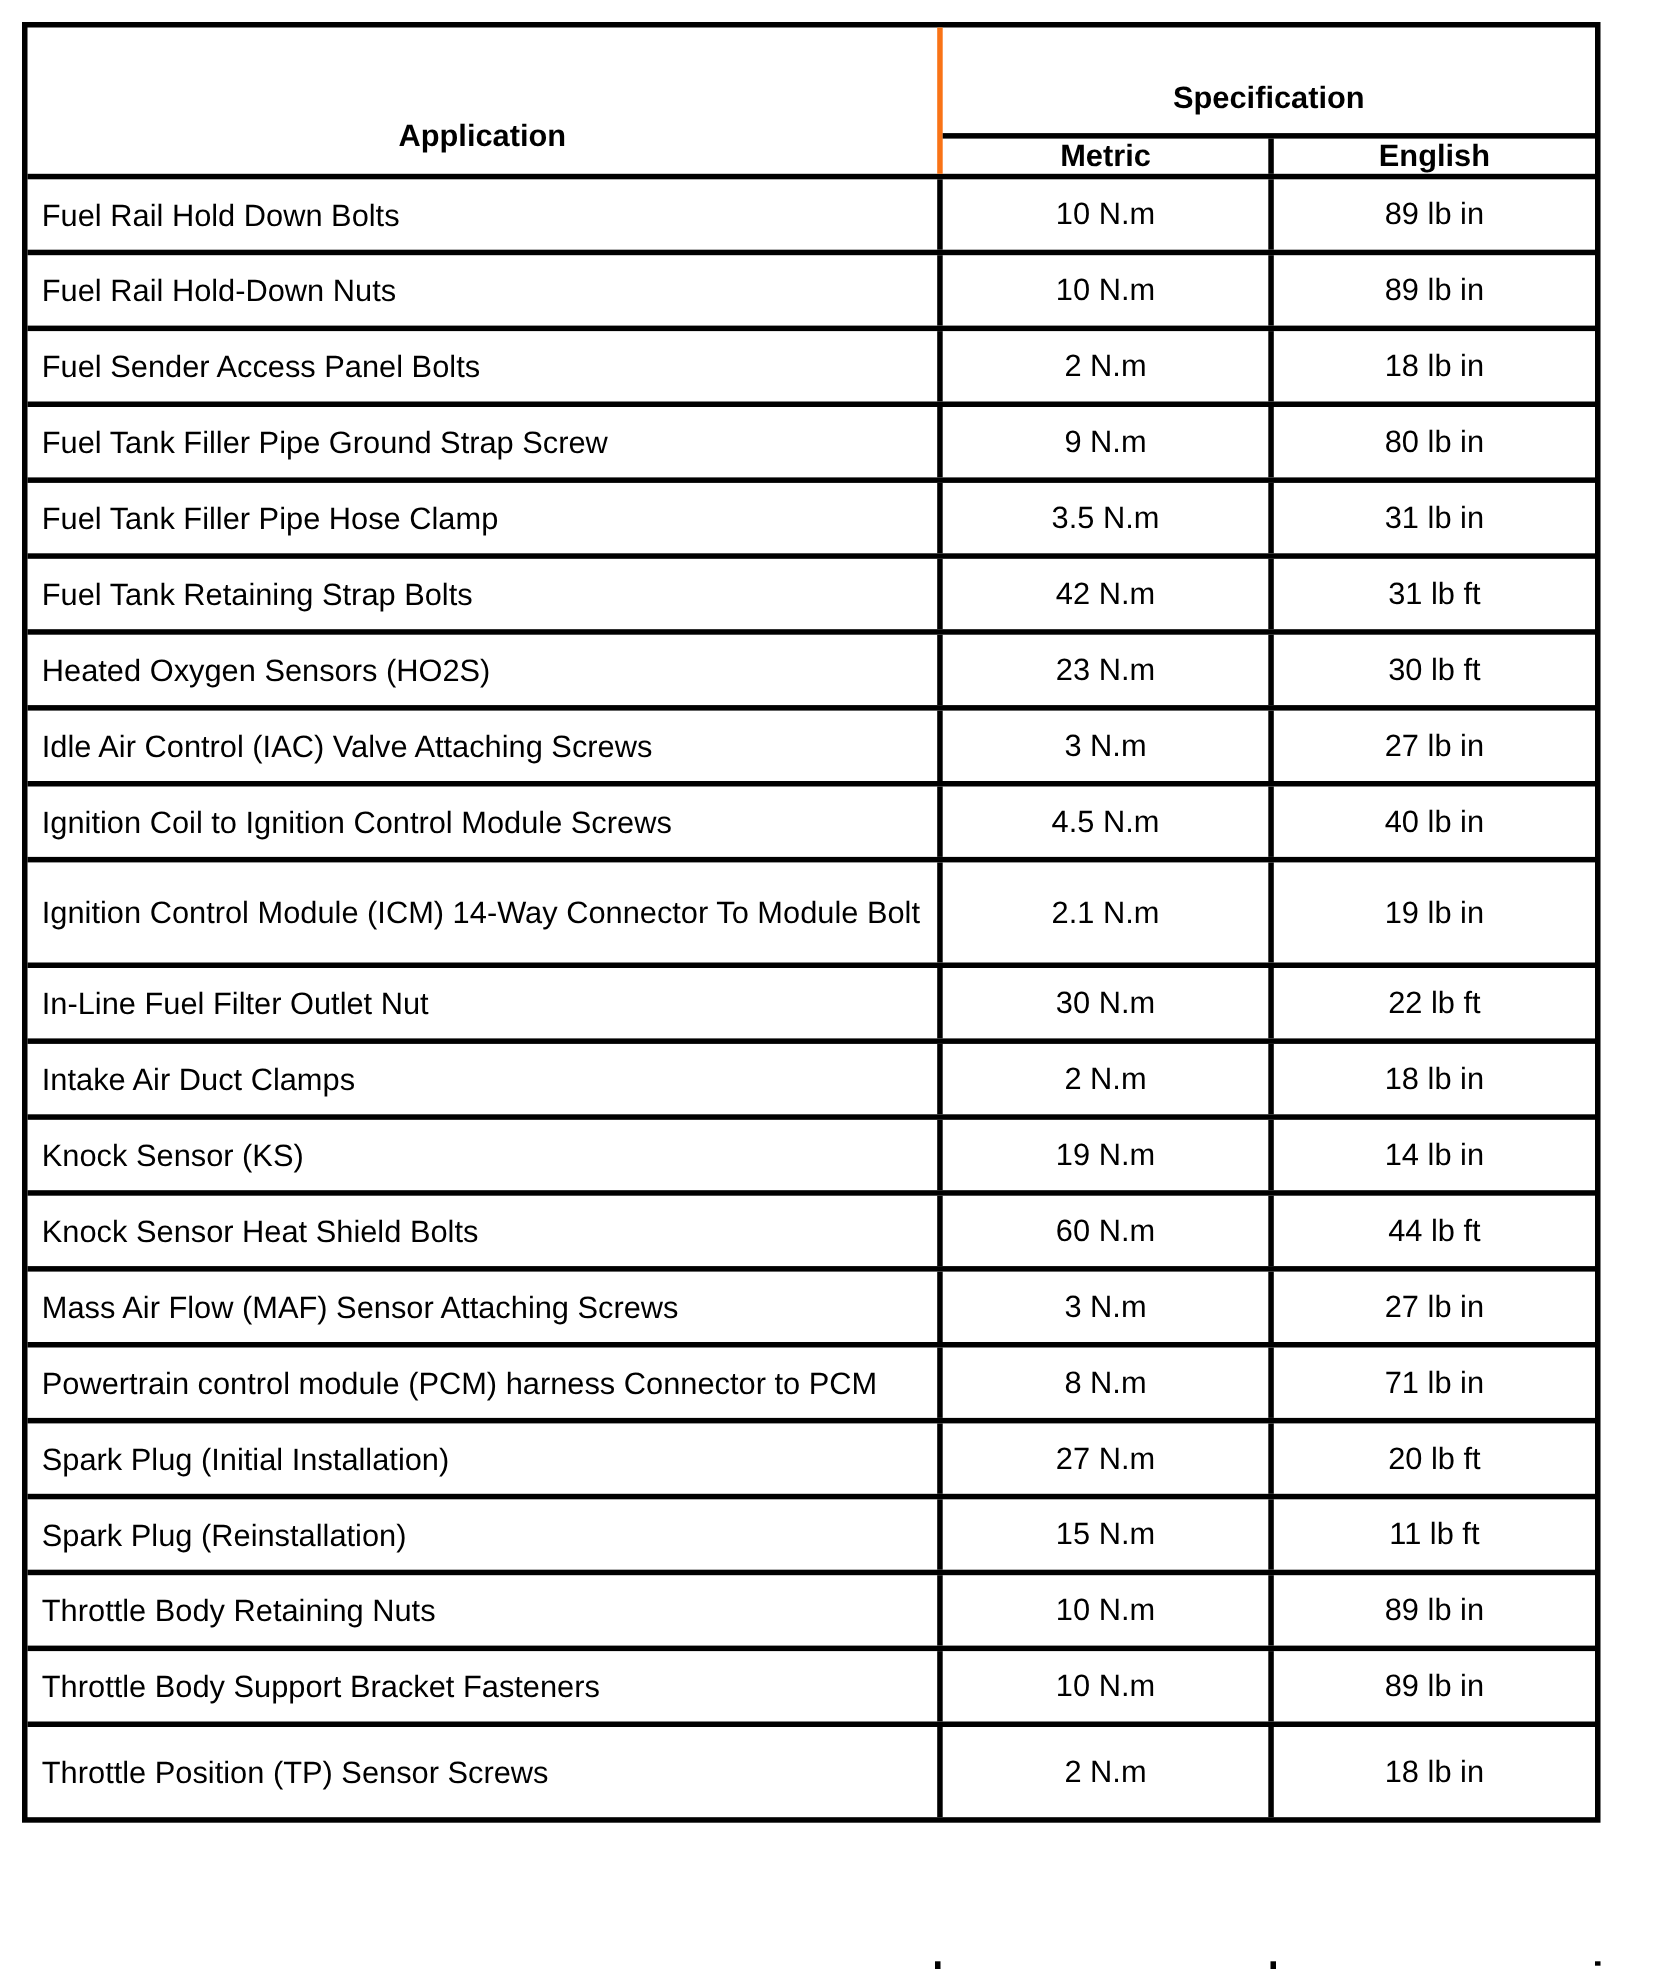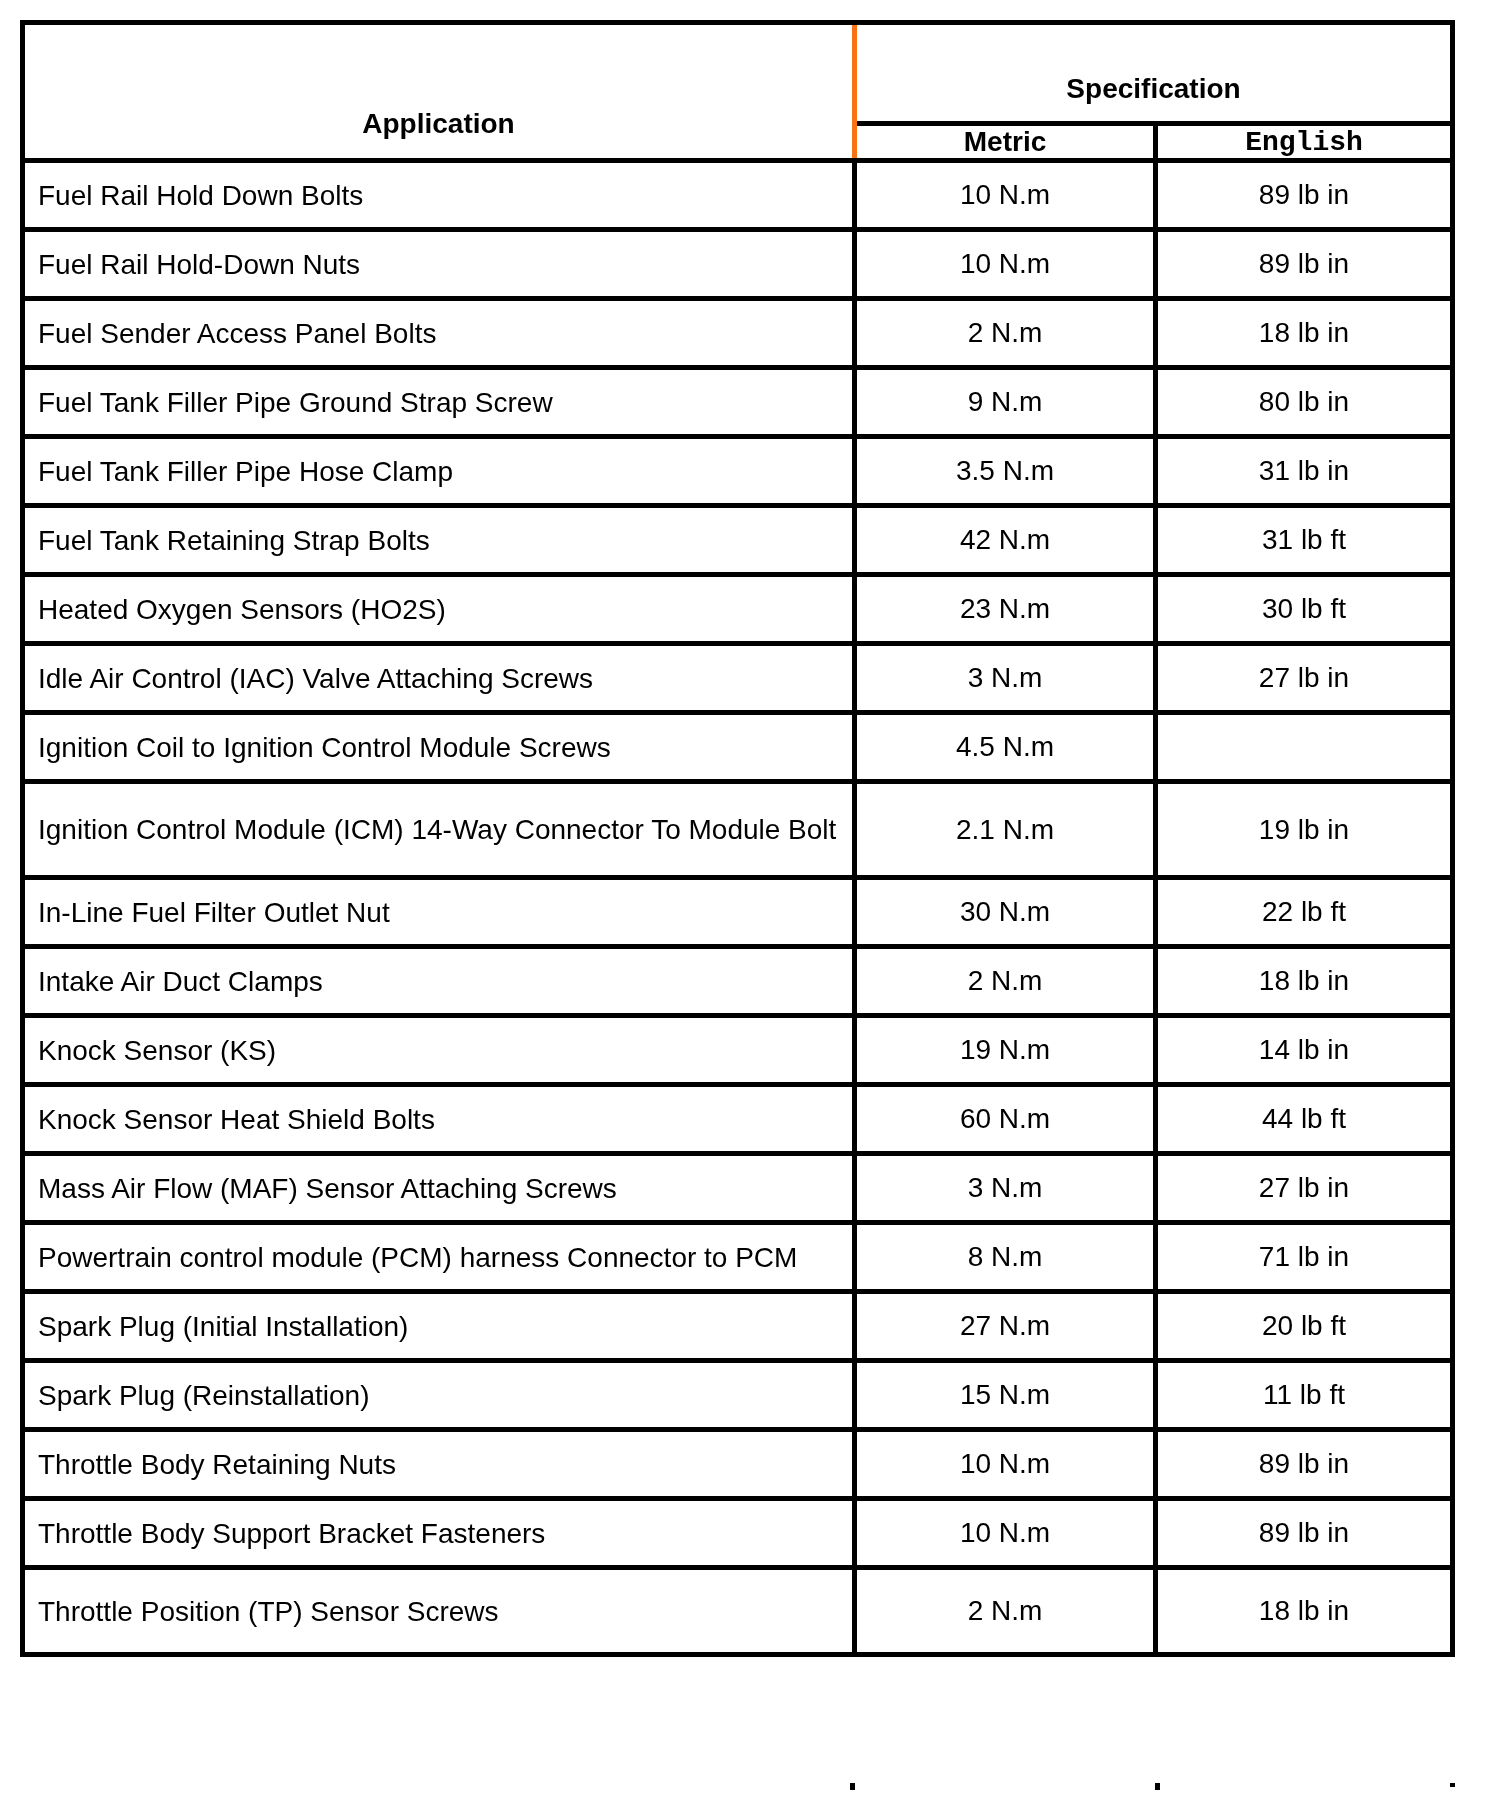--- a/index.html
+++ b/index.html
@@ -66,21 +66,20 @@
     border-right: 5px solid #000000;
     display: flex;
     align-items: center;
     justify-content: center;
   }
   .english-h {
     width: 292px;
     display: flex;
     align-items: center;
     justify-content: center;
-    font-family: Liberation Mono, monospace;
   }
   .row {
     display: flex;
     height: 69px;
     border-bottom: 5px solid #000000;
     box-sizing: border-box;
     font-size: 28px;
   }
   .row.tall { height: 96px; }
   .row:last-child { height: 82px; border-bottom: none; }
@@ -169,20 +168,21 @@
       <div class="cell-english">30 lb ft</div>
     </div>
     <div class="row">
       <div class="cell-app">Idle Air Control (IAC) Valve Attaching Screws</div>
       <div class="cell-metric">3 N.m</div>
       <div class="cell-english">27 lb in</div>
     </div>
     <div class="row">
       <div class="cell-app">Ignition Coil to Ignition Control Module Screws</div>
       <div class="cell-metric">4.5 N.m</div>
+      <div class="cell-english">40 lb in</div>
     </div>
     <div class="row tall">
       <div class="cell-app">Ignition Control Module (ICM) 14-Way Connector To Module Bolt</div>
       <div class="cell-metric">2.1 N.m</div>
       <div class="cell-english">19 lb in</div>
     </div>
     <div class="row">
       <div class="cell-app">In-Line Fuel Filter Outlet Nut</div>
       <div class="cell-metric">30 N.m</div>
       <div class="cell-english">22 lb ft</div>

